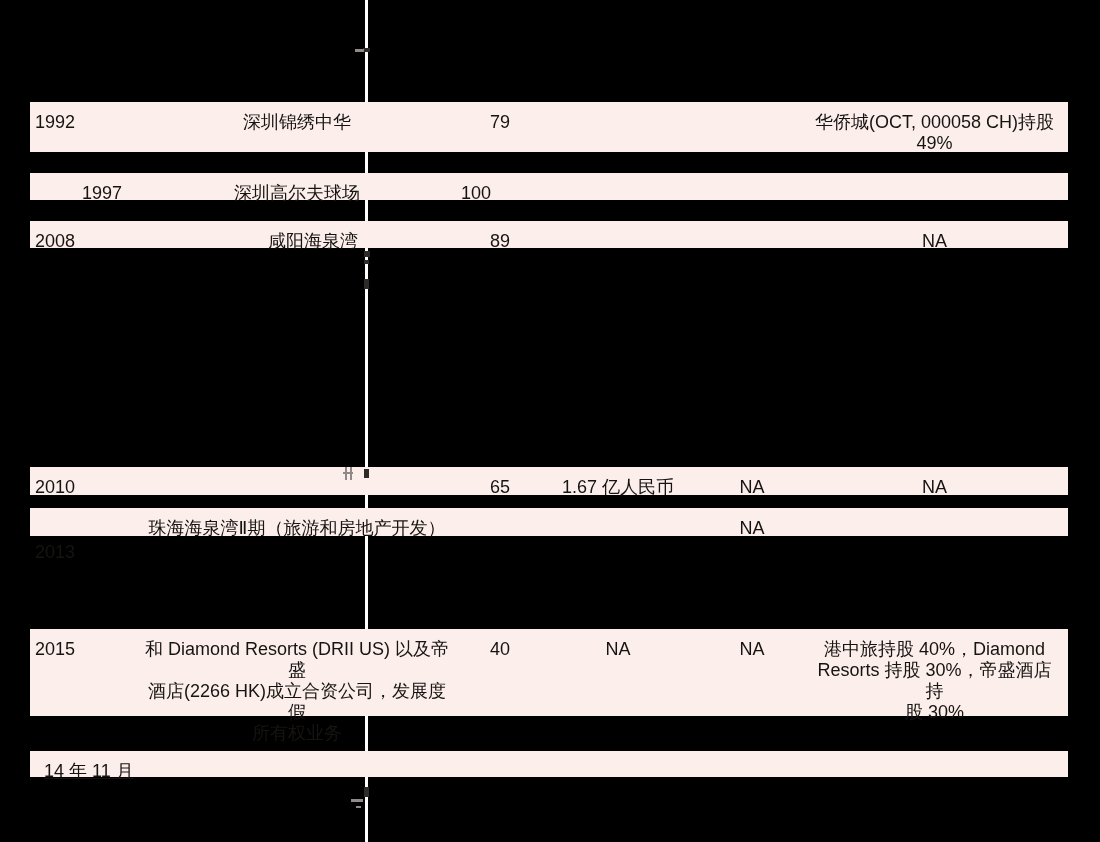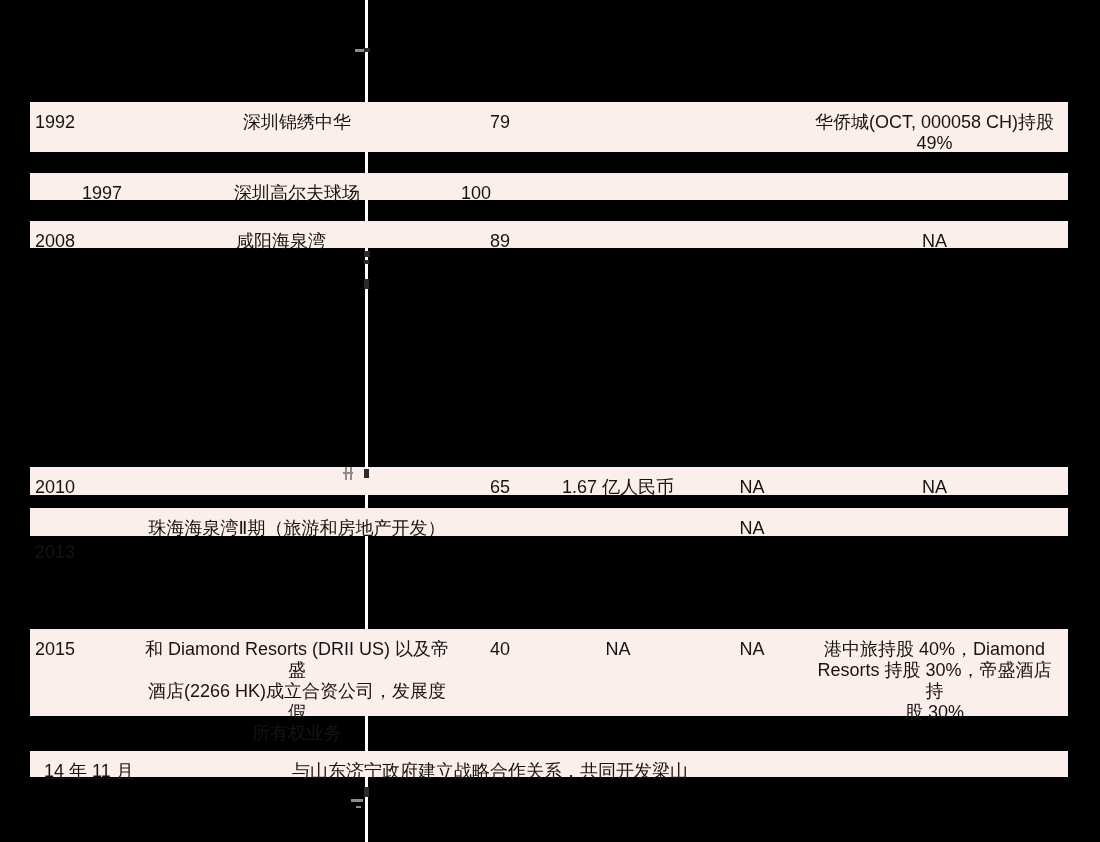--- a/index.html
+++ b/index.html
@@ -52,21 +52,21 @@
         <div class="cell center" style="left: 782px; width: 245px;">华侨城(OCT, 000058 CH)持股
 49%</div>
       </div>
       <div class="row" style="top: 173px; height: 27px;">
         <div class="cell left" style="left: 20px; width: 120px; margin-left: 32px;">1997</div>
         <div class="cell center" style="left: 112px; width: 310px;">深圳高尔夫球场</div>
         <div class="cell center" style="left: 416px; width: 60px;">100</div>
       </div>
       <div class="row" style="top: 221px; height: 27px;">
         <div class="cell left" style="left: 5px; width: 120px;">2008</div>
-        <div class="cell center" style="left: 96px; width: 310px;">咸阳海泉湾</div>
+        <div class="cell center" style="left: 128px; width: 310px;">咸阳海泉湾</div>
         <div class="cell center" style="left: 440px; width: 60px;">89</div>
         <div class="cell center" style="left: 782px; width: 245px;">NA</div>
       </div>
       <div class="row" style="top: 437px; height: 28px; margin-top: 30px;">
         <div class="cell left" style="left: 5px; width: 120px;">2010</div>
         <div class="cell center" style="left: 440px; width: 60px;">65</div>
         <div class="cell center" style="left: 488px; width: 200px;">1.67 亿人民币</div>
         <div class="cell center" style="left: 672px; width: 100px;">NA</div>
         <div class="cell center" style="left: 782px; width: 245px;">NA</div>
       </div>
@@ -82,21 +82,20 @@
 所有权业务</div>
         <div class="cell center" style="left: 440px; width: 60px;">40</div>
         <div class="cell center" style="left: 488px; width: 200px;">NA</div>
         <div class="cell center" style="left: 672px; width: 100px;">NA</div>
         <div class="cell center" style="left: 782px; width: 245px;">港中旅持股 40%，Diamond
 Resorts 持股 30%，帝盛酒店持
 股 30%</div>
       </div>
       <div class="row" style="top: 751px; height: 26px;">
         <div class="cell left" style="left: 14px; width: 120px; text-decoration: underline;">14 年 11 月</div>
-        <div class="cell center" style="left: 60px; width: 800px;">与山东济宁政府建立战略合作关系，共同开发梁山</div>
       </div>
     </div>
 
   <div>
     <div class="frag online" style="left:363px;top:48px;width:7px;height:4px;"></div>
     <div class="frag ghost" style="left:355px;top:49px;width:9px;height:3px;"></div>
     <div class="frag online" style="left:364px;top:251px;width:6px;height:6px;"></div>
     <div class="frag online" style="left:364px;top:260px;width:5px;height:4px;"></div>
     <div class="frag online" style="left:364px;top:279px;width:5px;height:10px;"></div>
     <div class="frag ghost" style="left:345px;top:467px;width:2px;height:13px;"></div>

